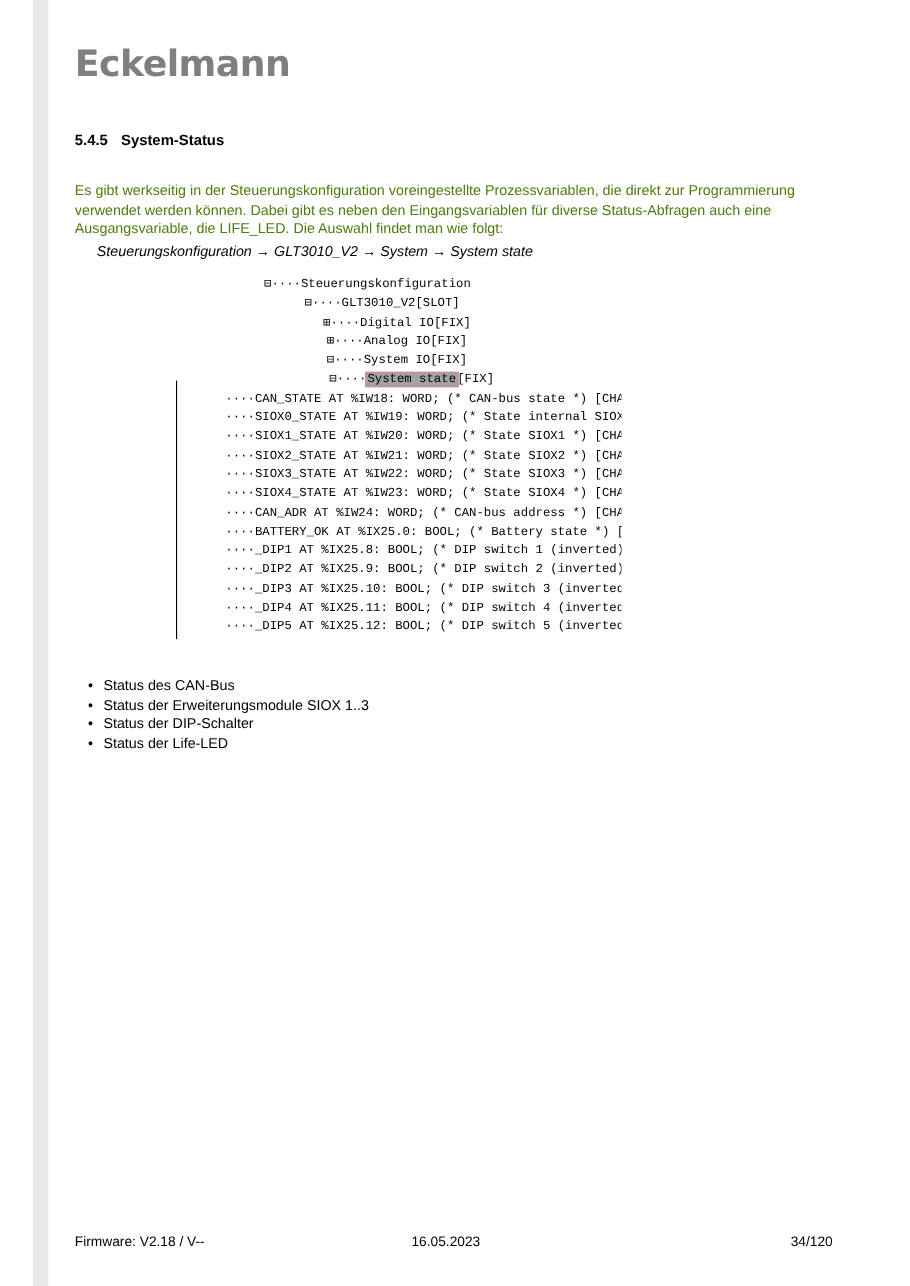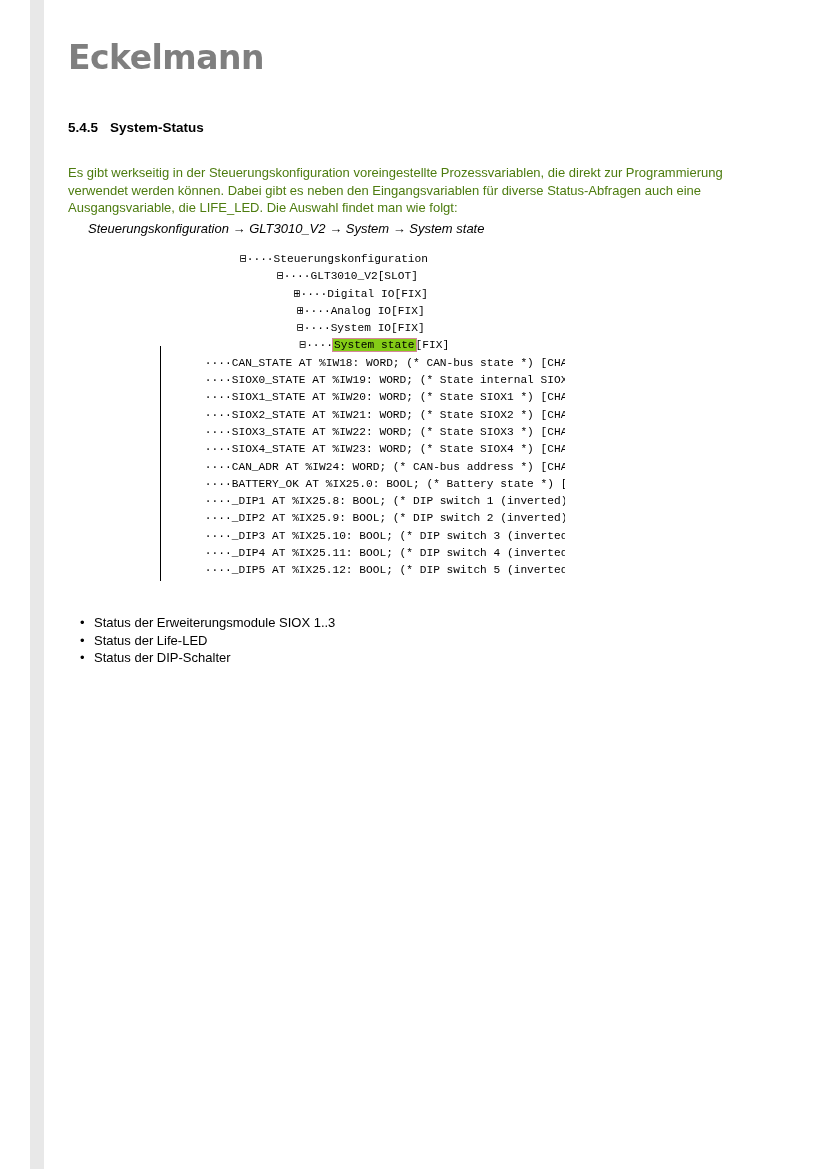--- a/index.html
+++ b/index.html
@@ -84,21 +84,21 @@
   .tree-row {
     position: relative;
     height: 17.3px;
     white-space: pre;
     text-align: center;
   }
   .tree-row .txt {
     white-space: pre;
   }
   .hl {
-    background: #84cc16;
+    background: #a3a3a3;
     border: 1px solid #d4879b;
     padding: 0 1px;
     margin: 0 -1px;
   }
   .vline {
     position: absolute;
     background: #000;
     width: 1px;
   }
   .clip-right {
@@ -174,19 +174,25 @@
 
   <div class="body-para">Es gibt werkseitig in der Steuerungskonfiguration voreingestellte Prozessvariablen, die direkt zur Programmierung verwendet werden können. Dabei gibt es neben den Eingangsvariablen für diverse Status-Abfragen auch eine Ausgangsvariable, die LIFE_LED. Die Auswahl findet man wie folgt:</div>
 
   <div class="path-line">Steuerungskonfiguration → GLT3010_V2 → System → System state</div>
 
   <div class="tree" id="tree-container"><div class="tree-row"><span class="txt"></span><span class="txt">⊟····</span><span class="txt">Steuerungskonfiguration</span></div><div class="tree-row"><span class="txt">    </span><span class="txt">⊟····</span><span class="txt">GLT3010_V2[SLOT]</span></div><div class="tree-row"><span class="txt">        </span><span class="txt">⊞····</span><span class="txt">Digital IO[FIX]</span></div><div class="tree-row"><span class="txt">        </span><span class="txt">⊞····</span><span class="txt">Analog IO[FIX]</span></div><div class="tree-row"><span class="txt">        </span><span class="txt">⊟····</span><span class="txt">System IO[FIX]</span></div><div class="tree-row"><span class="txt">            </span><span class="txt">⊟····</span><span class="hl">System state</span><span class="txt">[FIX]</span></div><div class="tree-row"><span class="txt">                  </span><span class="txt">····</span><span class="txt">CAN_STATE AT %IW18: WORD; (* CAN-bus state *) [CHANNEL</span></div><div class="tree-row"><span class="txt">                  </span><span class="txt">····</span><span class="txt">SIOX0_STATE AT %IW19: WORD; (* State internal SIOX *)</span></div><div class="tree-row"><span class="txt">                  </span><span class="txt">····</span><span class="txt">SIOX1_STATE AT %IW20: WORD; (* State SIOX1 *) [CHANNEL</span></div><div class="tree-row"><span class="txt">                  </span><span class="txt">····</span><span class="txt">SIOX2_STATE AT %IW21: WORD; (* State SIOX2 *) [CHANNEL</span></div><div class="tree-row"><span class="txt">                  </span><span class="txt">····</span><span class="txt">SIOX3_STATE AT %IW22: WORD; (* State SIOX3 *) [CHANNEL</span></div><div class="tree-row"><span class="txt">                  </span><span class="txt">····</span><span class="txt">SIOX4_STATE AT %IW23: WORD; (* State SIOX4 *) [CHANNEL</span></div><div class="tree-row"><span class="txt">                  </span><span class="txt">····</span><span class="txt">CAN_ADR AT %IW24: WORD; (* CAN-bus address *) [CHANNEL</span></div><div class="tree-row"><span class="txt">                  </span><span class="txt">····</span><span class="txt">BATTERY_OK AT %IX25.0: BOOL; (* Battery state *) [CHAN</span></div><div class="tree-row"><span class="txt">                  </span><span class="txt">····</span><span class="txt">_DIP1 AT %IX25.8: BOOL; (* DIP switch 1 (inverted) *)</span></div><div class="tree-row"><span class="txt">                  </span><span class="txt">····</span><span class="txt">_DIP2 AT %IX25.9: BOOL; (* DIP switch 2 (inverted) *)</span></div><div class="tree-row"><span class="txt">                  </span><span class="txt">····</span><span class="txt">_DIP3 AT %IX25.10: BOOL; (* DIP switch 3 (inverted) *)</span></div><div class="tree-row"><span class="txt">                  </span><span class="txt">····</span><span class="txt">_DIP4 AT %IX25.11: BOOL; (* DIP switch 4 (inverted) *)</span></div><div class="tree-row"><span class="txt">                  </span><span class="txt">····</span><span class="txt">_DIP5 AT %IX25.12: BOOL; (* DIP switch 5 (inverted) *)</span></div><div class="vline" style="left: 76px; top: 95px; height: 235px;"></div></div>
   <div class="clip-right"></div>
 
 
   <div class="bullets" id="bullets-container">
+      <div class="bullet">Status des CAN-Bus</div>
       <div class="bullet">Status der Erweiterungsmodule SIOX 1..3</div>
+      <div class="bullet">Status der DIP-Schalter</div>
       <div class="bullet">Status der Life-LED</div>
-      <div class="bullet">Status der DIP-Schalter</div>
     </div>
 
+  <div class="footer">
+    <div class="f-left">Firmware: V2.18 / V--</div>
+    <div class="f-center">16.05.2023</div>
+    <div class="f-right">34/120</div>
+  </div>
 
 </div>
 
 </body></html>

